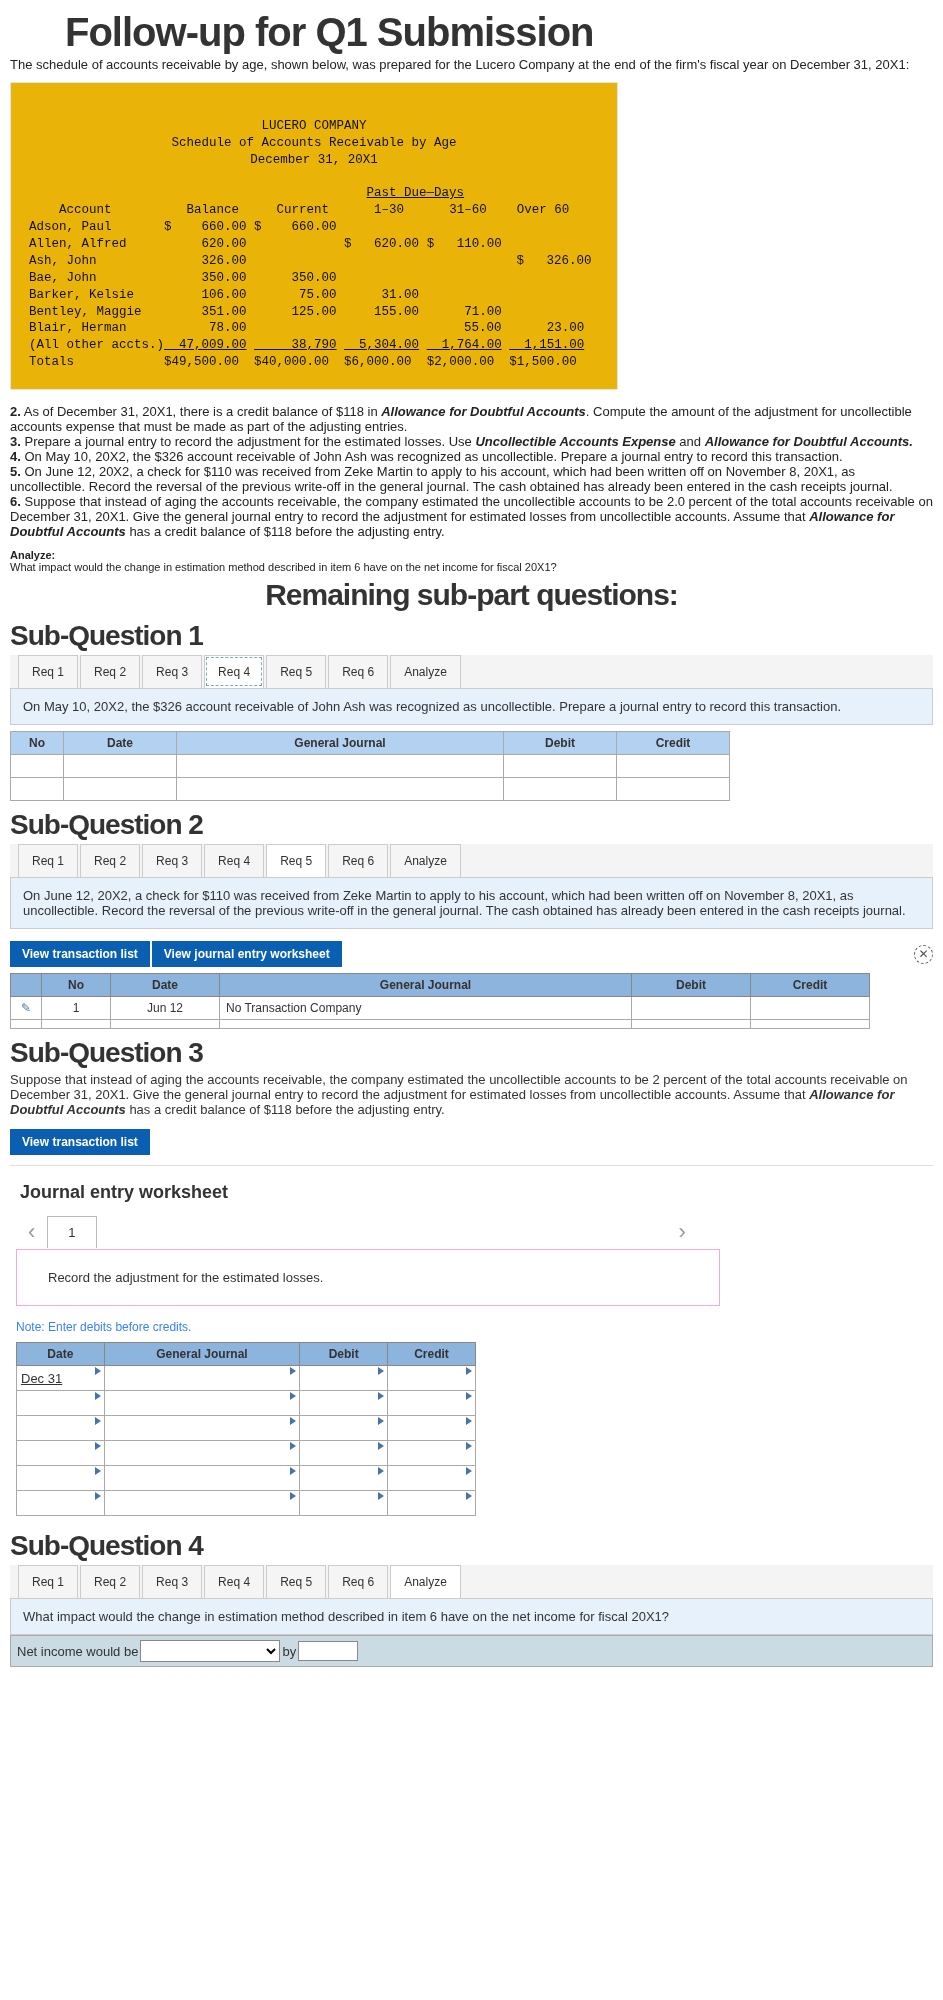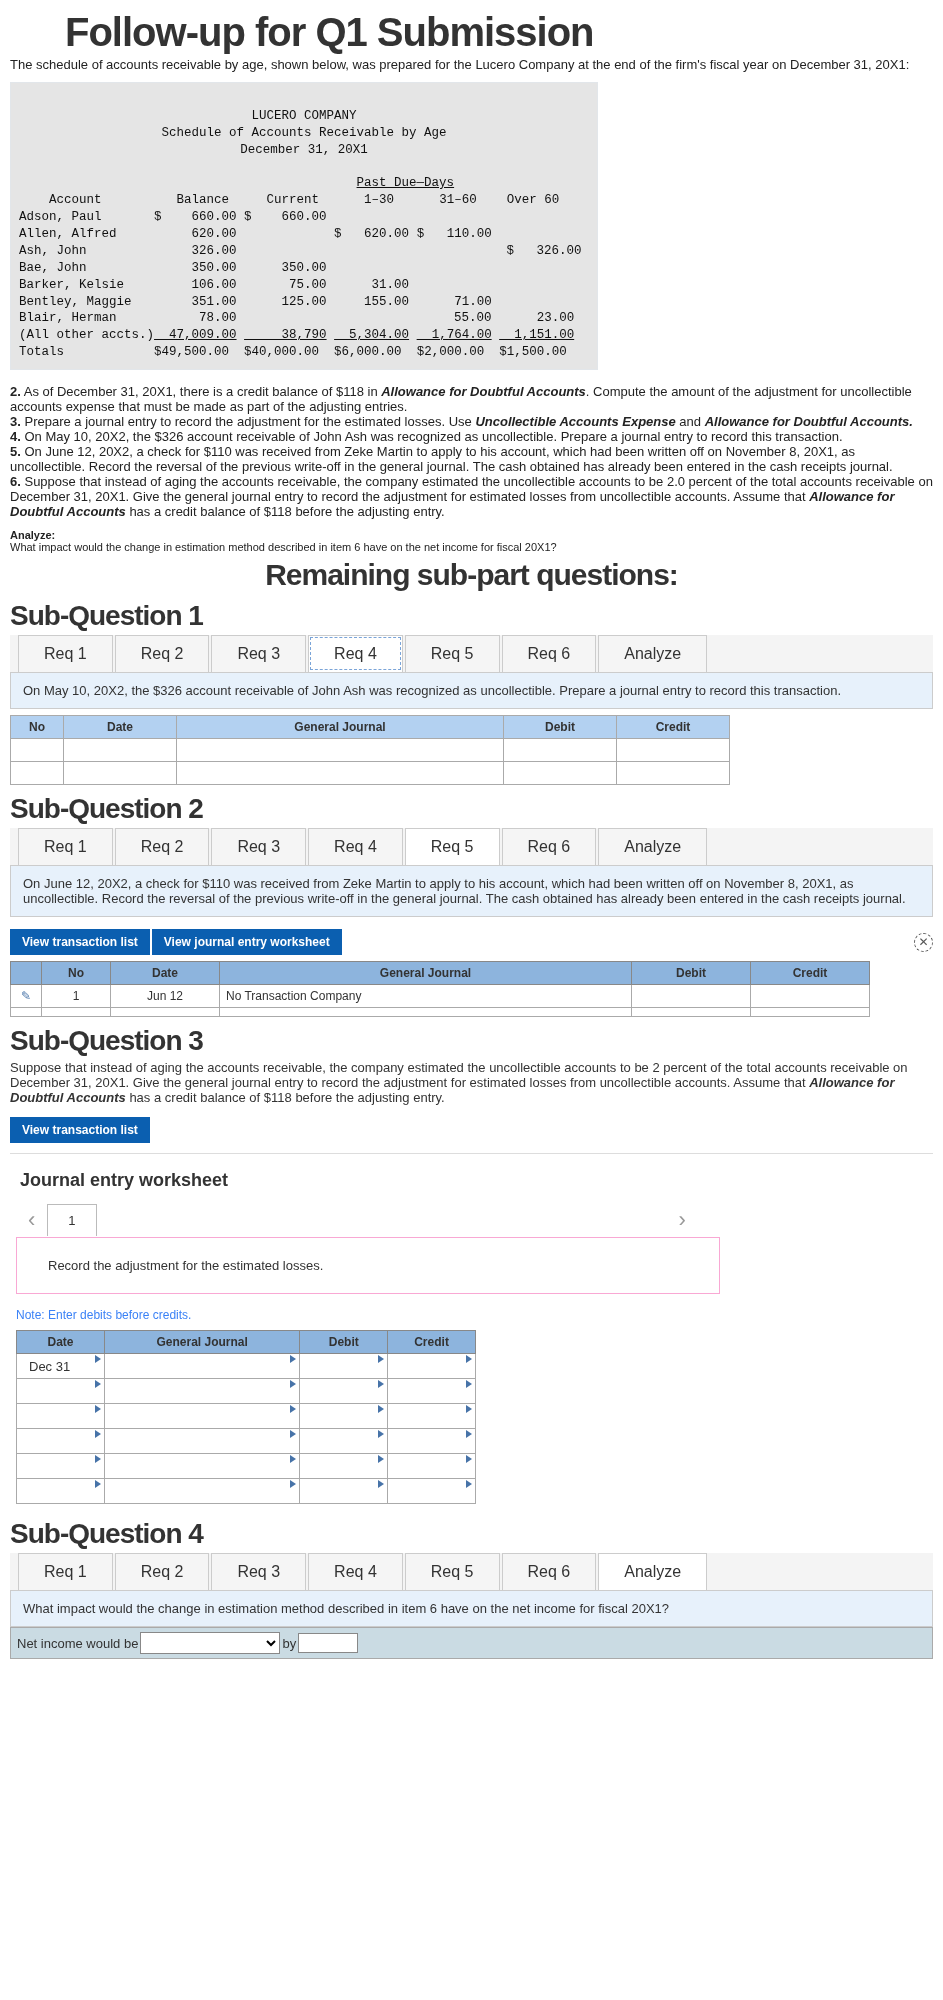--- a/index.html
+++ b/index.html
@@ -32,44 +32,44 @@
     font-size: 28px;
     margin: 8px 0 3px 0;
     letter-spacing: -1px;
   }
   .intro-text {
     font-size: 13px;
     color: #232323;
     margin-bottom: 10px;
   }
   .ledger-box {
-    background: #e5e5e5;
+    background: #eab308;
     border: 1px solid #e2e6ea;
-    padding: 8px;
+    padding: 18px;
     font-family: 'Courier New', monospace;
     font-size: 12.5px;
     line-height: 1.35;
     white-space: pre;
     color: #111;
     width: 570px;
   }
   .ledger-box .hd { text-align: center; display: block; }
   .ol-block { margin: 14px 0 10px 0; font-size: 13px; color: #232323; }
   .ol-block b { font-weight: 700; }
   .ol-block i { font-style: italic; font-weight: 700; }
   .analyze-block { font-size: 11px; color: #232323; }
   .analyze-block b { font-weight: 700; }
   
   .tabstrip { display: flex; border-bottom: 1px solid #ccc; margin-bottom: 0; background: #f4f4f4; }
   .tabstrip .tab {
     border: 1px solid #ccc;
     border-bottom: none;
-    padding: 9px 25px;
+    padding: 9px 13px;
     background: #f5f5f5;
-    font-size: 16px;
+    font-size: 12px;
     color: #333;
     margin-right: 2px;
     cursor: pointer;
   }
   .tabstrip .tab.first { margin-left: 8px; }
   .tabstrip .tab.active-dashed {
     background: #fff;
     outline: 1px dashed #7aa4d8;
     outline-offset: -3px;
   }
@@ -191,23 +191,24 @@
     background: #8db4dd;
     border: 1px solid #888;
     padding: 4px;
     font-weight: 700;
     font-size: 12px;
     text-align: center;
   }
   table.jrnl3 td {
     background: #fff;
     border: 1px solid #aaa;
-    padding: 2px 12px;
+    padding: 2px 4px;
     height: 20px;
     position: relative;
+    text-decoration: underline;
   }
   table.jrnl3 td .tri {
     position: absolute;
     top: 2px;
     right: 2px;
     width: 0;
     height: 0;
     border-left: 4px solid transparent;
     border-right: 4px solid transparent;
     border-bottom: 6px solid #4773a8;

